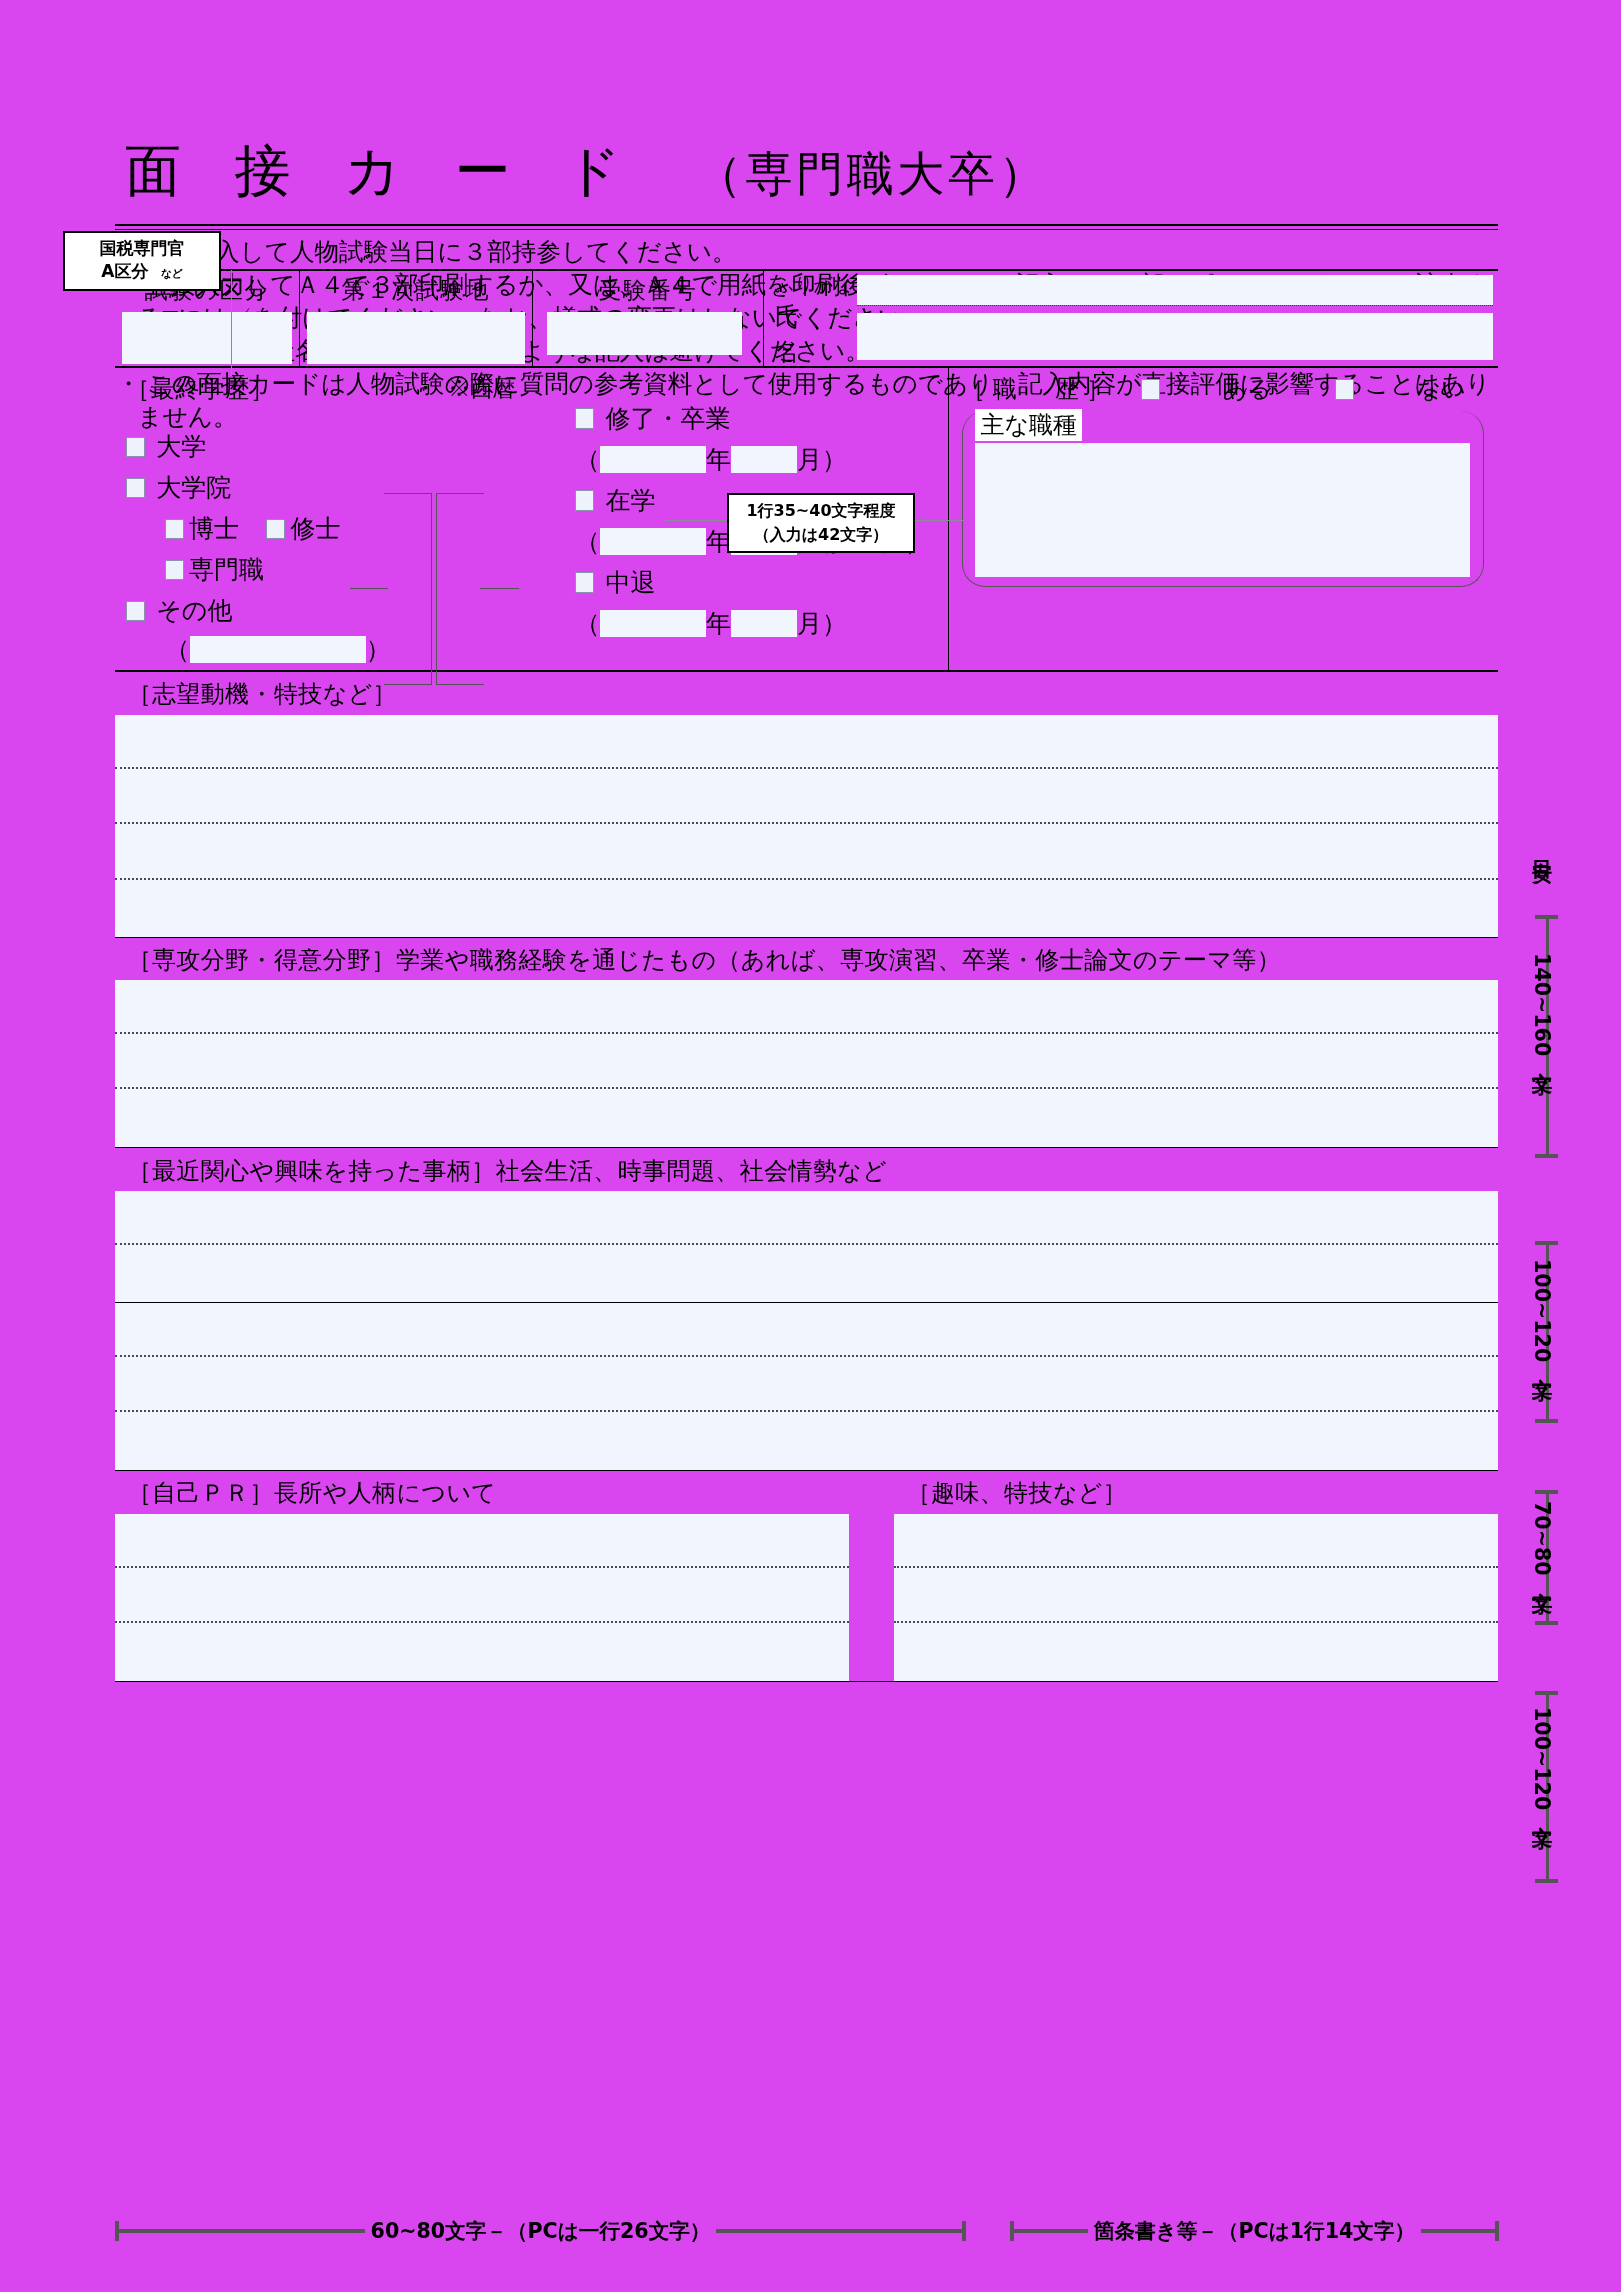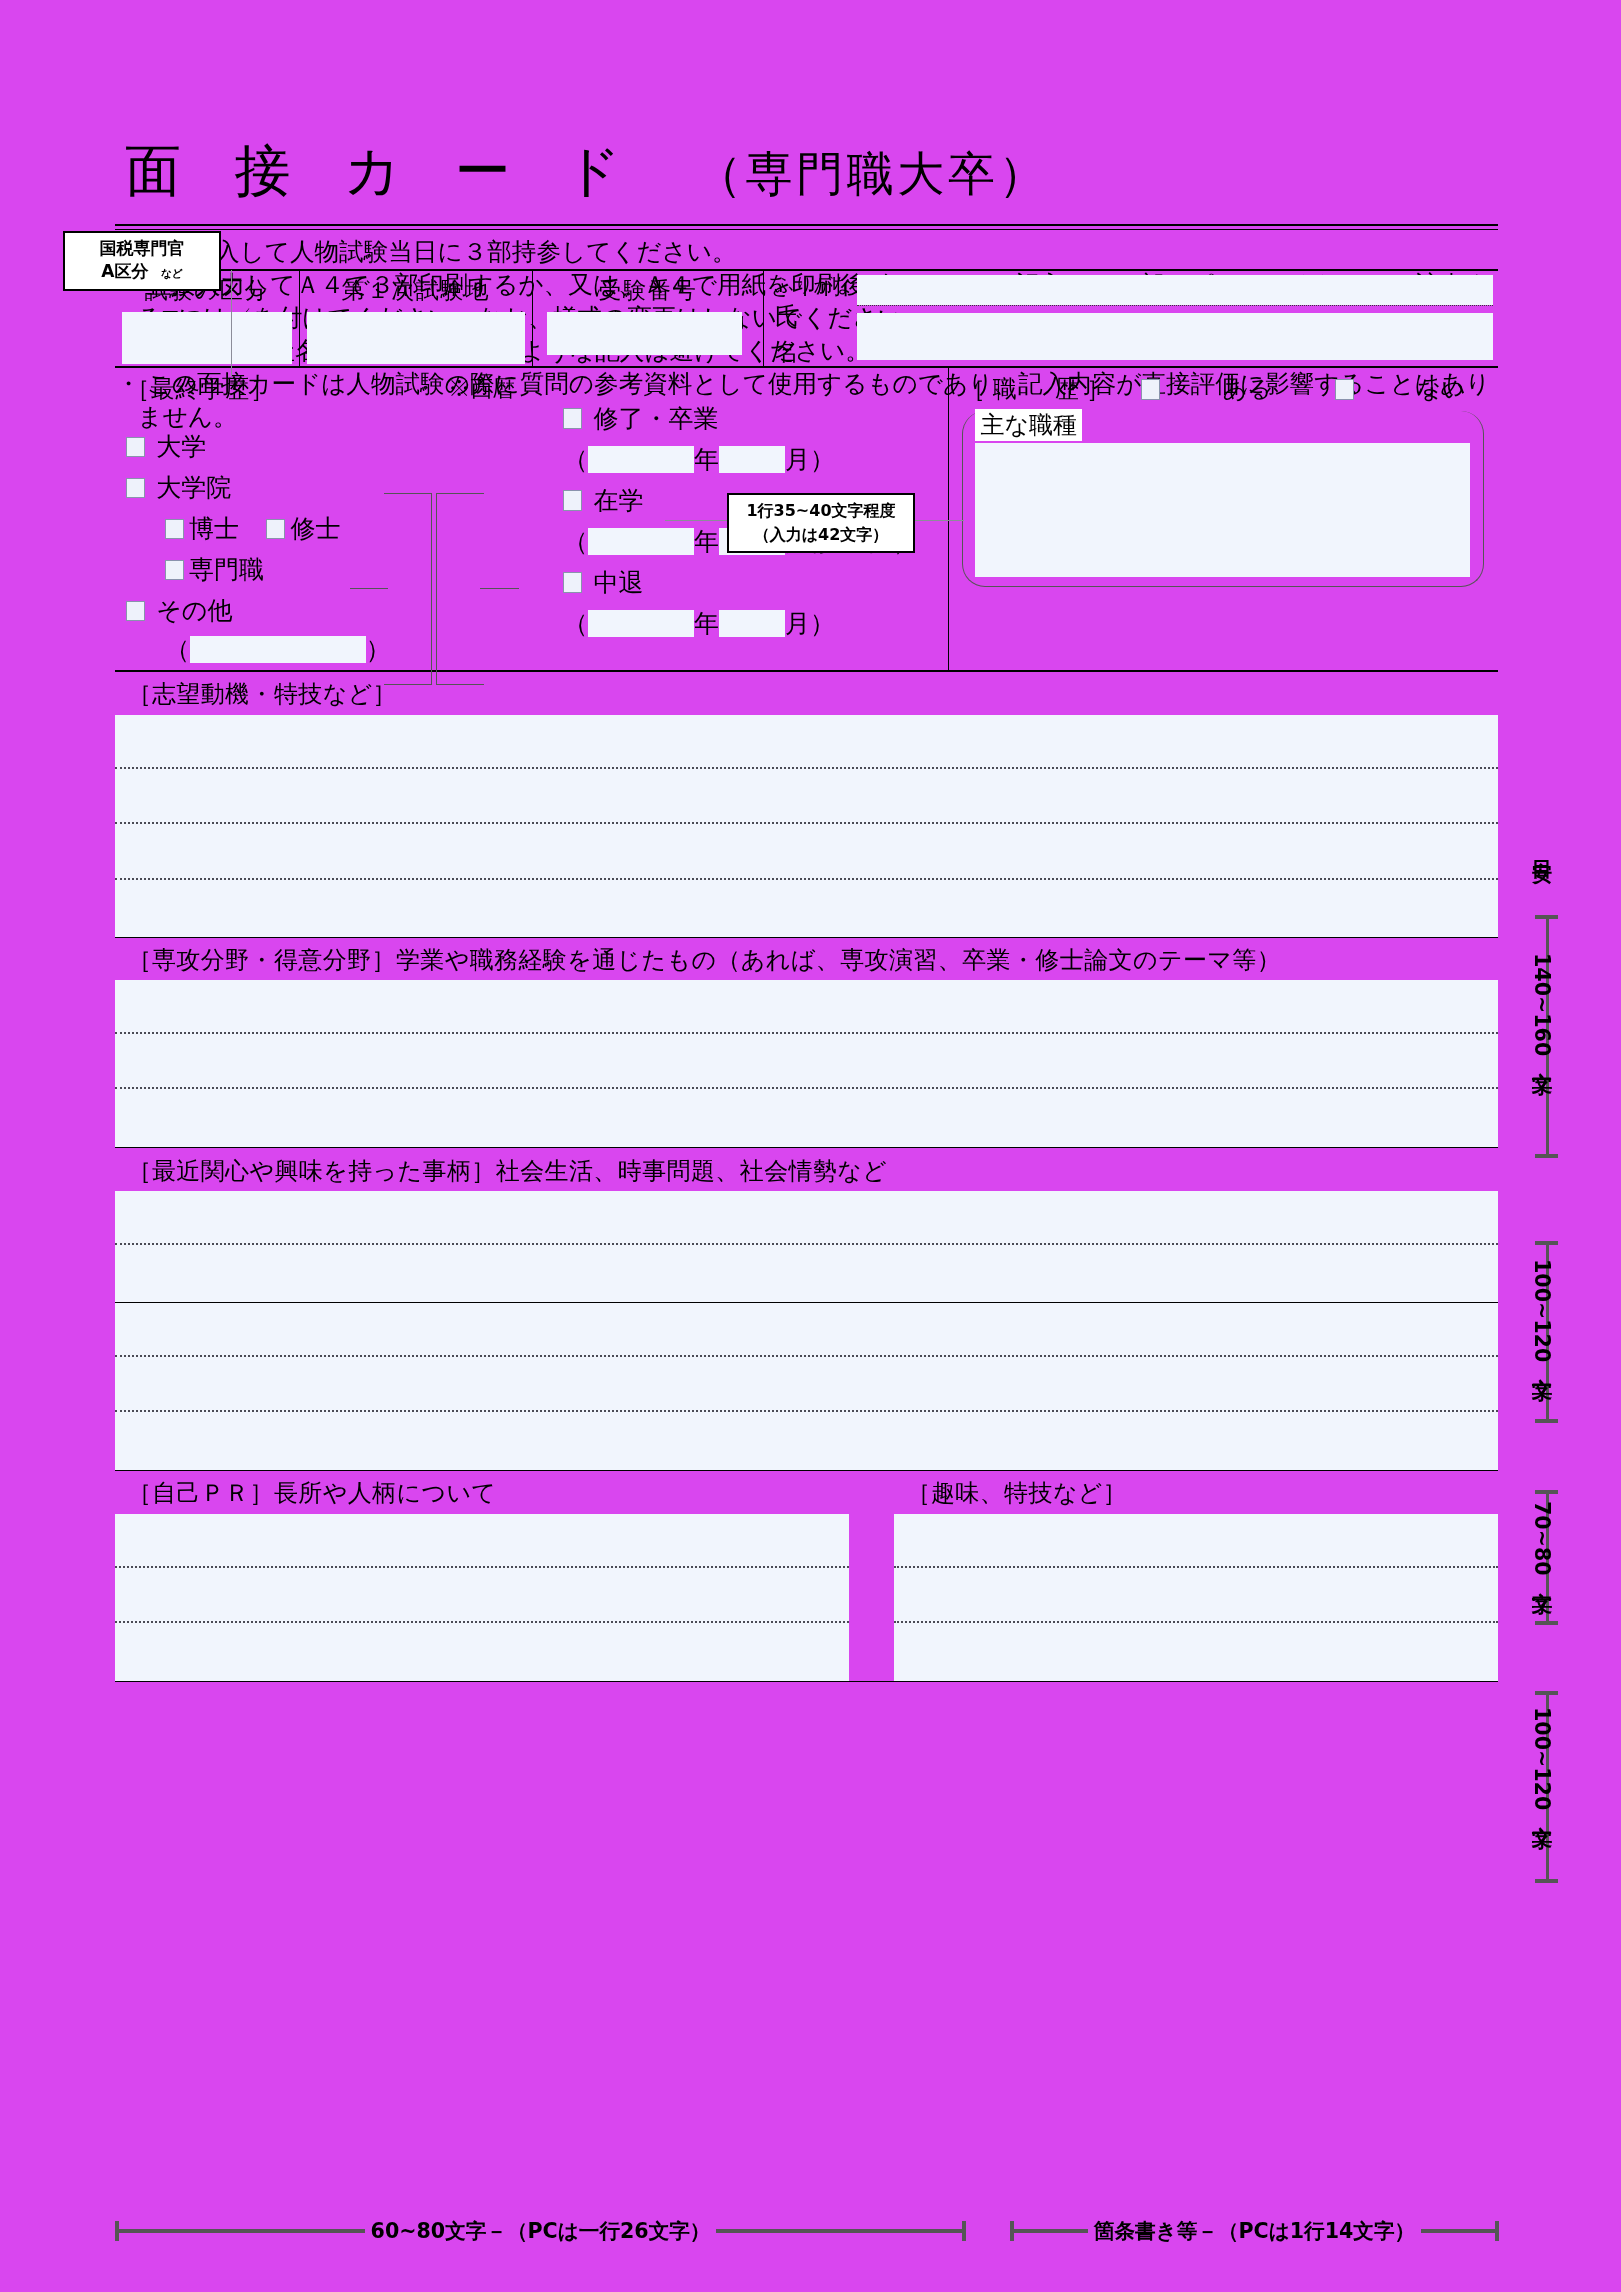--- a/index.html
+++ b/index.html
@@ -88,21 +88,21 @@
   .edu-item .tx{margin-left:11.6px;}
   .indent1{padding-left:39px;}
   .inline-chk{display:inline-flex;align-items:center;margin-right:27px;}
   .inline-chk .tx{margin-left:5.4px;}
   .other-paren{
     display:flex;align-items:center;font-size:25px;padding-left:39px;margin-top:1.8px;
   }
   .other-paren .blank{display:inline-block;width:176px;height:27px;background:#f1f5fd;}
   
   .stat{
-    position:absolute;left:448px;top:30px;width:385px;font-size:25px;
+    position:absolute;left:460px;top:30px;width:385px;font-size:25px;
   }
   .stat-row{display:flex;align-items:center;height:41px;}
   .stat-row .tx{margin-left:11.6px;}
   .stat-paren{display:flex;align-items:center;height:41px;font-size:25px;}
   .stat-paren .b1{display:inline-block;width:106px;height:27px;background:#f1f5fd;}
   .stat-paren .b2{display:inline-block;width:66px;height:27px;background:#f1f5fd;}
   
   .brk{position:absolute;border:0.9px solid #555;}
   
   .work-head{display:flex;align-items:center;font-size:24px;}

